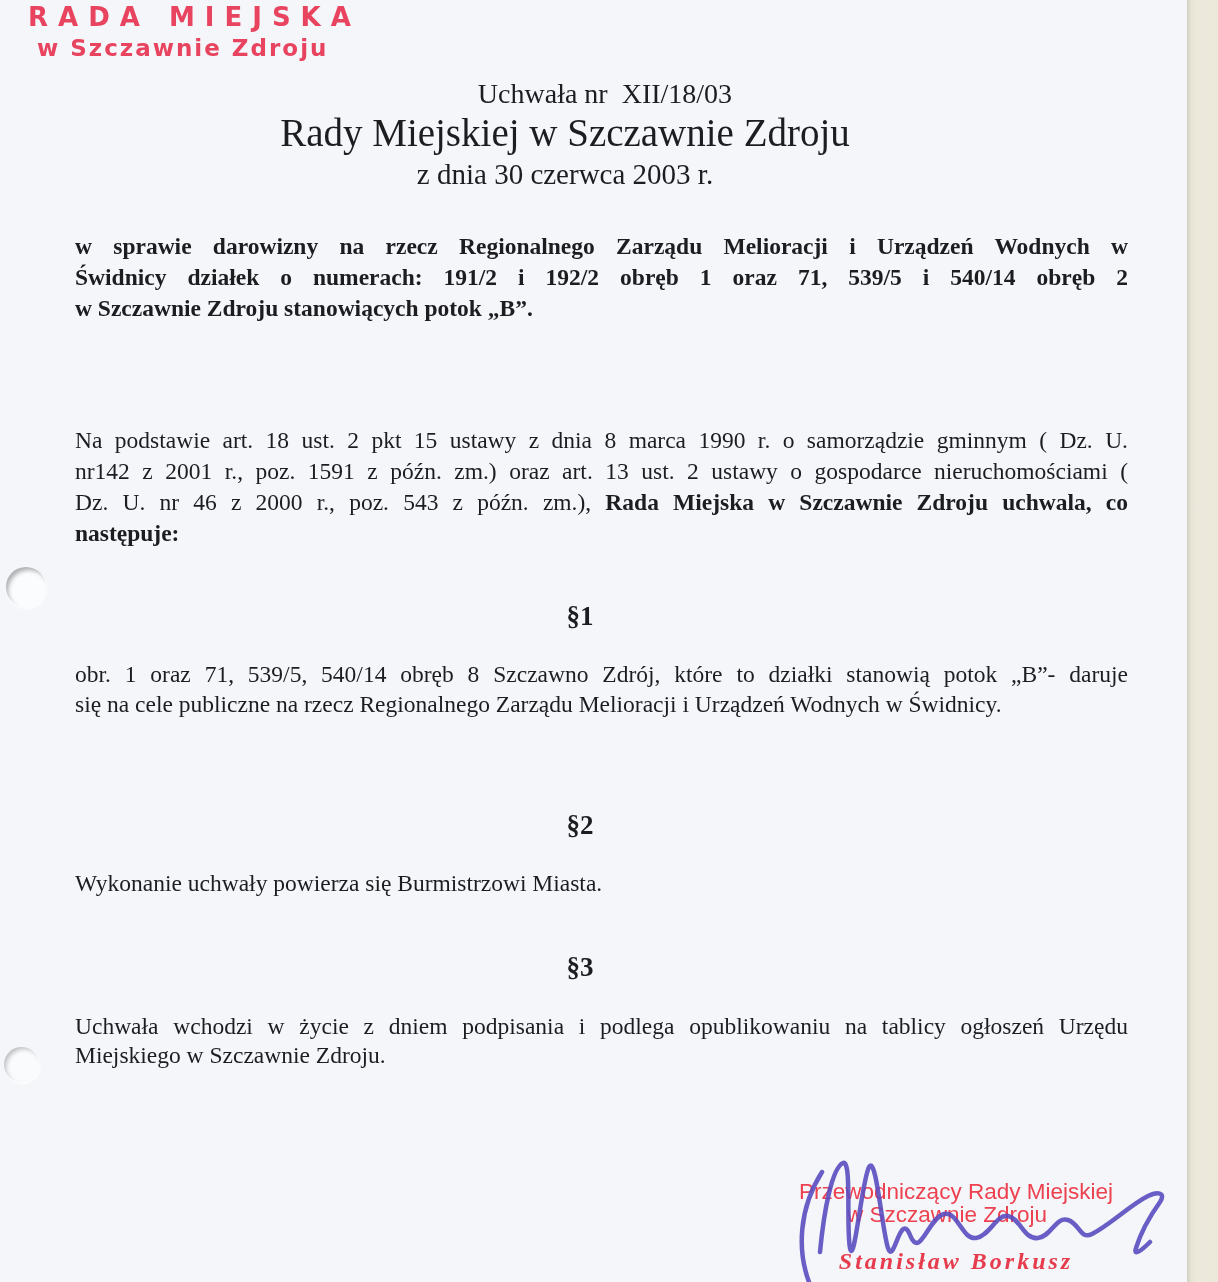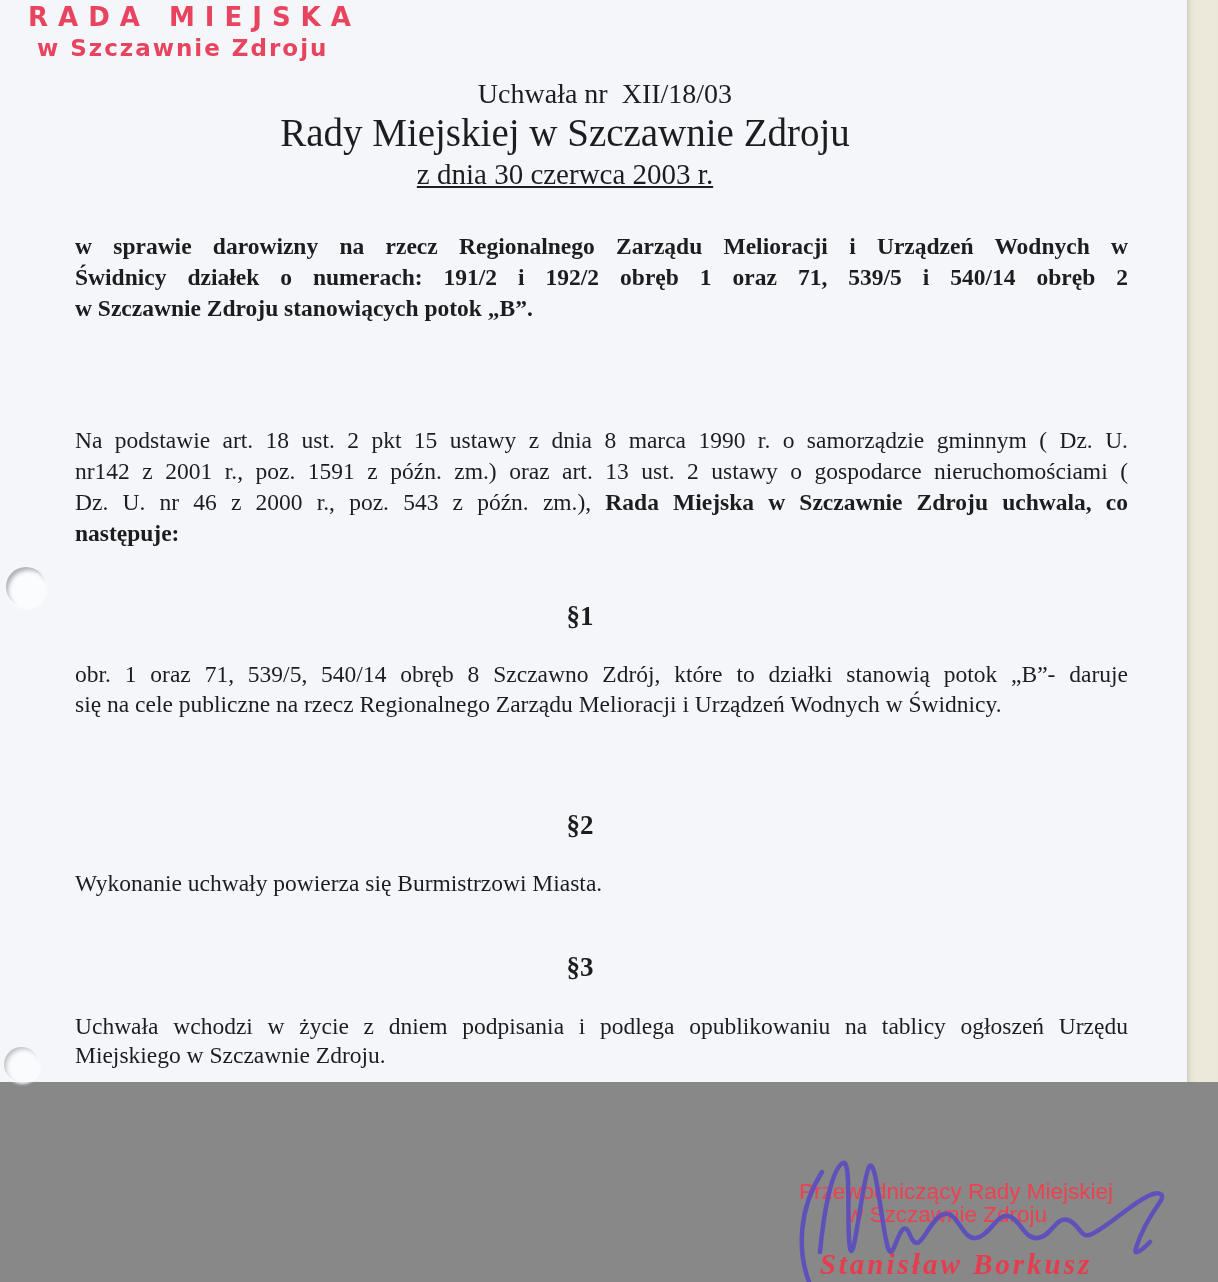--- a/index.html
+++ b/index.html
@@ -1,18 +1,18 @@
 <!DOCTYPE html>
 <html><head>
 <meta charset="utf-8">
 <style>
   html,body{margin:0;padding:0;}
   body{width:1218px;height:1282px;overflow:hidden;background:#888;}
   .page{
-    position:relative;width:1218px;height:1082px;
+    position:relative;width:1218px;height:1282px;
     background:#f4f6f9;
     font-family:"Liberation Serif", serif;
     color:#1d1d20;
   }
   
   .edge-band{
     position:absolute;top:0;right:0;width:31px;height:100%;
     background:linear-gradient(to right,#cfd0c4 0px,#e7e4d5 4px,#edeadd 10px,#ebe8da 100%);
   }
   
@@ -28,21 +28,21 @@
     box-shadow:inset 3px 3px 4px -1px rgba(140,143,147,.55), 1px 2px 3px rgba(255,255,255,.9);
   }
   
   .stamp-top{position:absolute;left:28px;top:2px;color:#e8445f;font-family:"DejaVu Sans",sans-serif;}
   .stamp-top .l1{font-size:26px;font-weight:bold;letter-spacing:10px;white-space:pre;}
   .stamp-top .l2{font-size:23px;font-weight:bold;letter-spacing:2px;margin-top:3px;margin-left:9px;}
   
   .t-line{position:absolute;left:0;width:1130px;text-align:center;white-space:pre-wrap;}
   .t1{top:78px;font-size:28px;padding-left:40px;}
   .t2{top:110px;font-size:39px;}
-  .t3{top:158px;font-size:29px;text-decoration:underline;}
+  .t3{top:158px;font-size:29px;}
   
   .para{position:absolute;left:75px;width:1053px;font-size:23.5px;}
   .para .j{text-align:justify;text-align-last:justify;line-height:31px;}
   .para .jl{text-align:left;line-height:31px;}
   .subject{top:231px;font-weight:bold;}
   .legal{top:425px;}
   .legal b{font-weight:bold;}
   .smark{position:absolute;left:75px;width:1010px;text-align:center;font-size:27px;font-weight:bold;}
   .m1{top:601px;}
   .m2{top:810px;}
@@ -51,21 +51,21 @@
   .sec1 .j,.sec1 .jl{line-height:30px;}
   .sec2{top:868px;}
   .sec3{top:1012px;}
   .sec3 .j,.sec3 .jl{line-height:29px;}
   
   .sig-stamp{position:absolute;color:#ee4150;font-family:"Liberation Sans",sans-serif;text-align:center;}
   .sg1{left:780px;top:1179px;width:352px;font-size:22.5px;}
   .sg2{left:771px;top:1202px;width:352px;font-size:22.5px;}
   .sig-name{
     position:absolute;left:780px;top:1248px;width:352px;text-align:center;
-    color:#e63c4e;font-style:italic;font-weight:bold;font-size:29px;letter-spacing:3px;
+    color:#e63c4e;font-style:italic;font-weight:bold;font-size:24px;letter-spacing:3px;
   }
   .sig-svg{position:absolute;left:770px;top:1140px;width:448px;height:142px;}
 </style>
 </head>
 <body>
 
 <div class="page">
 
   <div class="edge-band"></div>
   <div class="hole hole1"></div>

